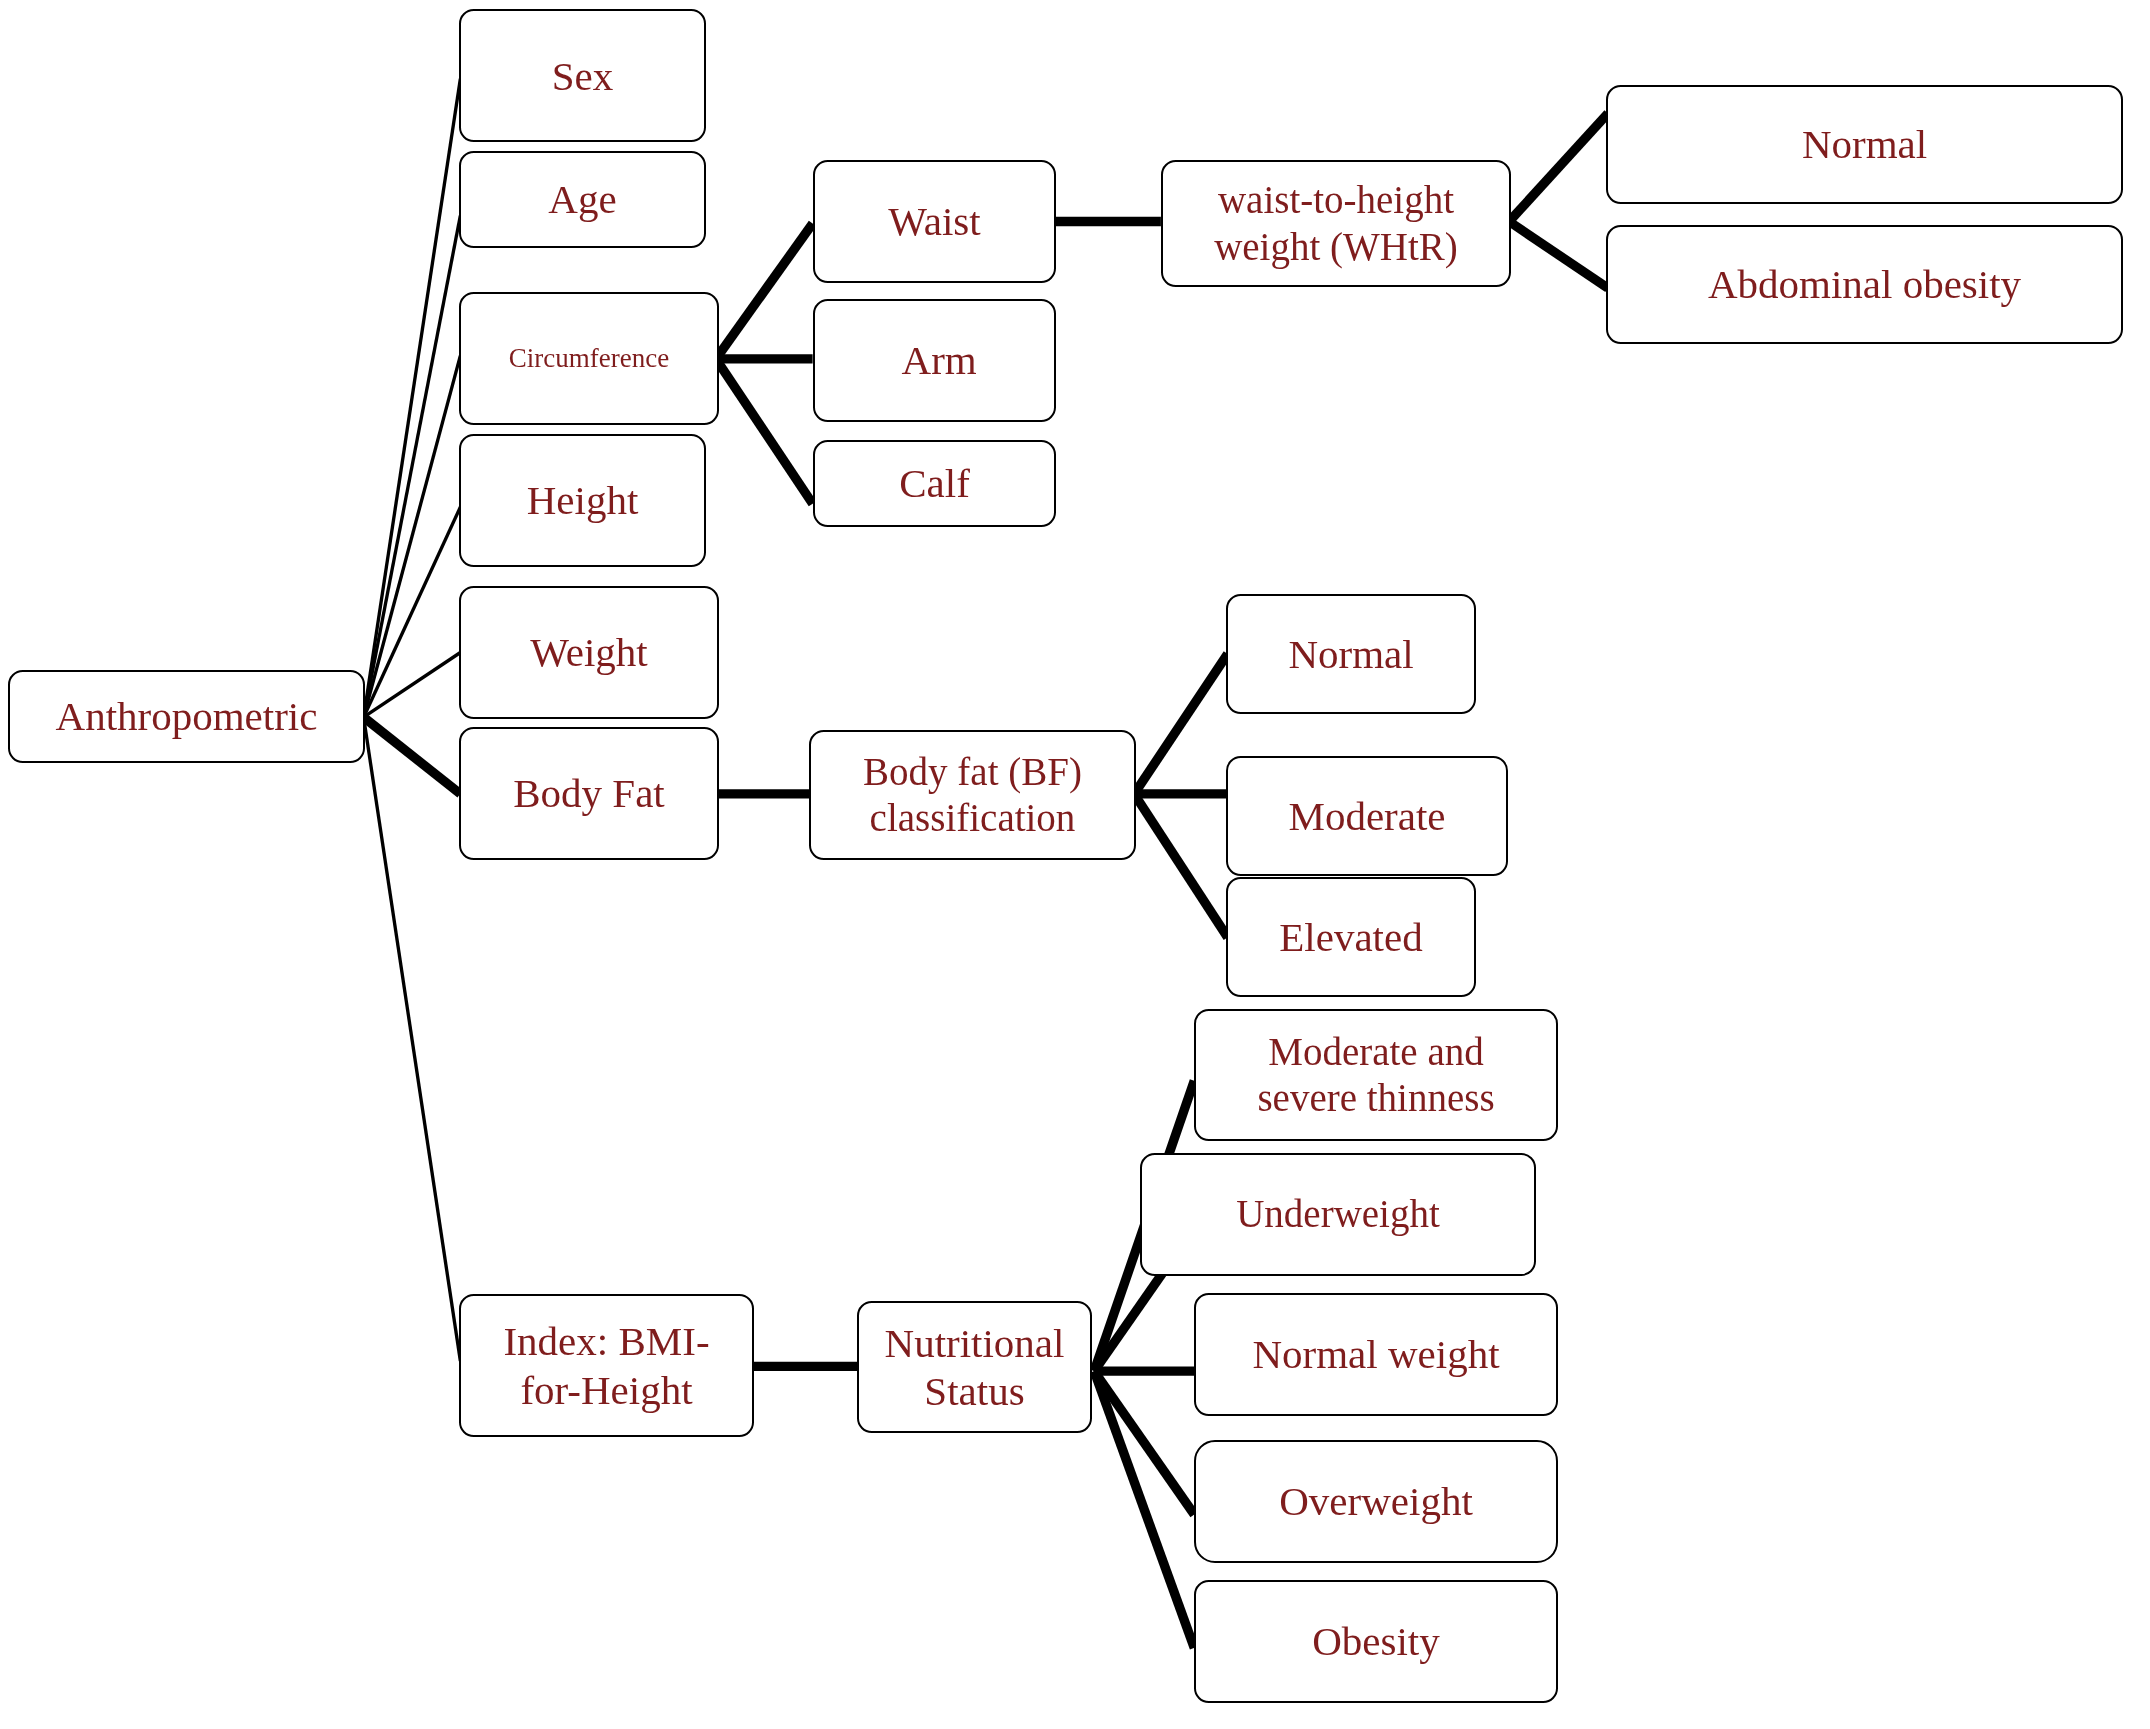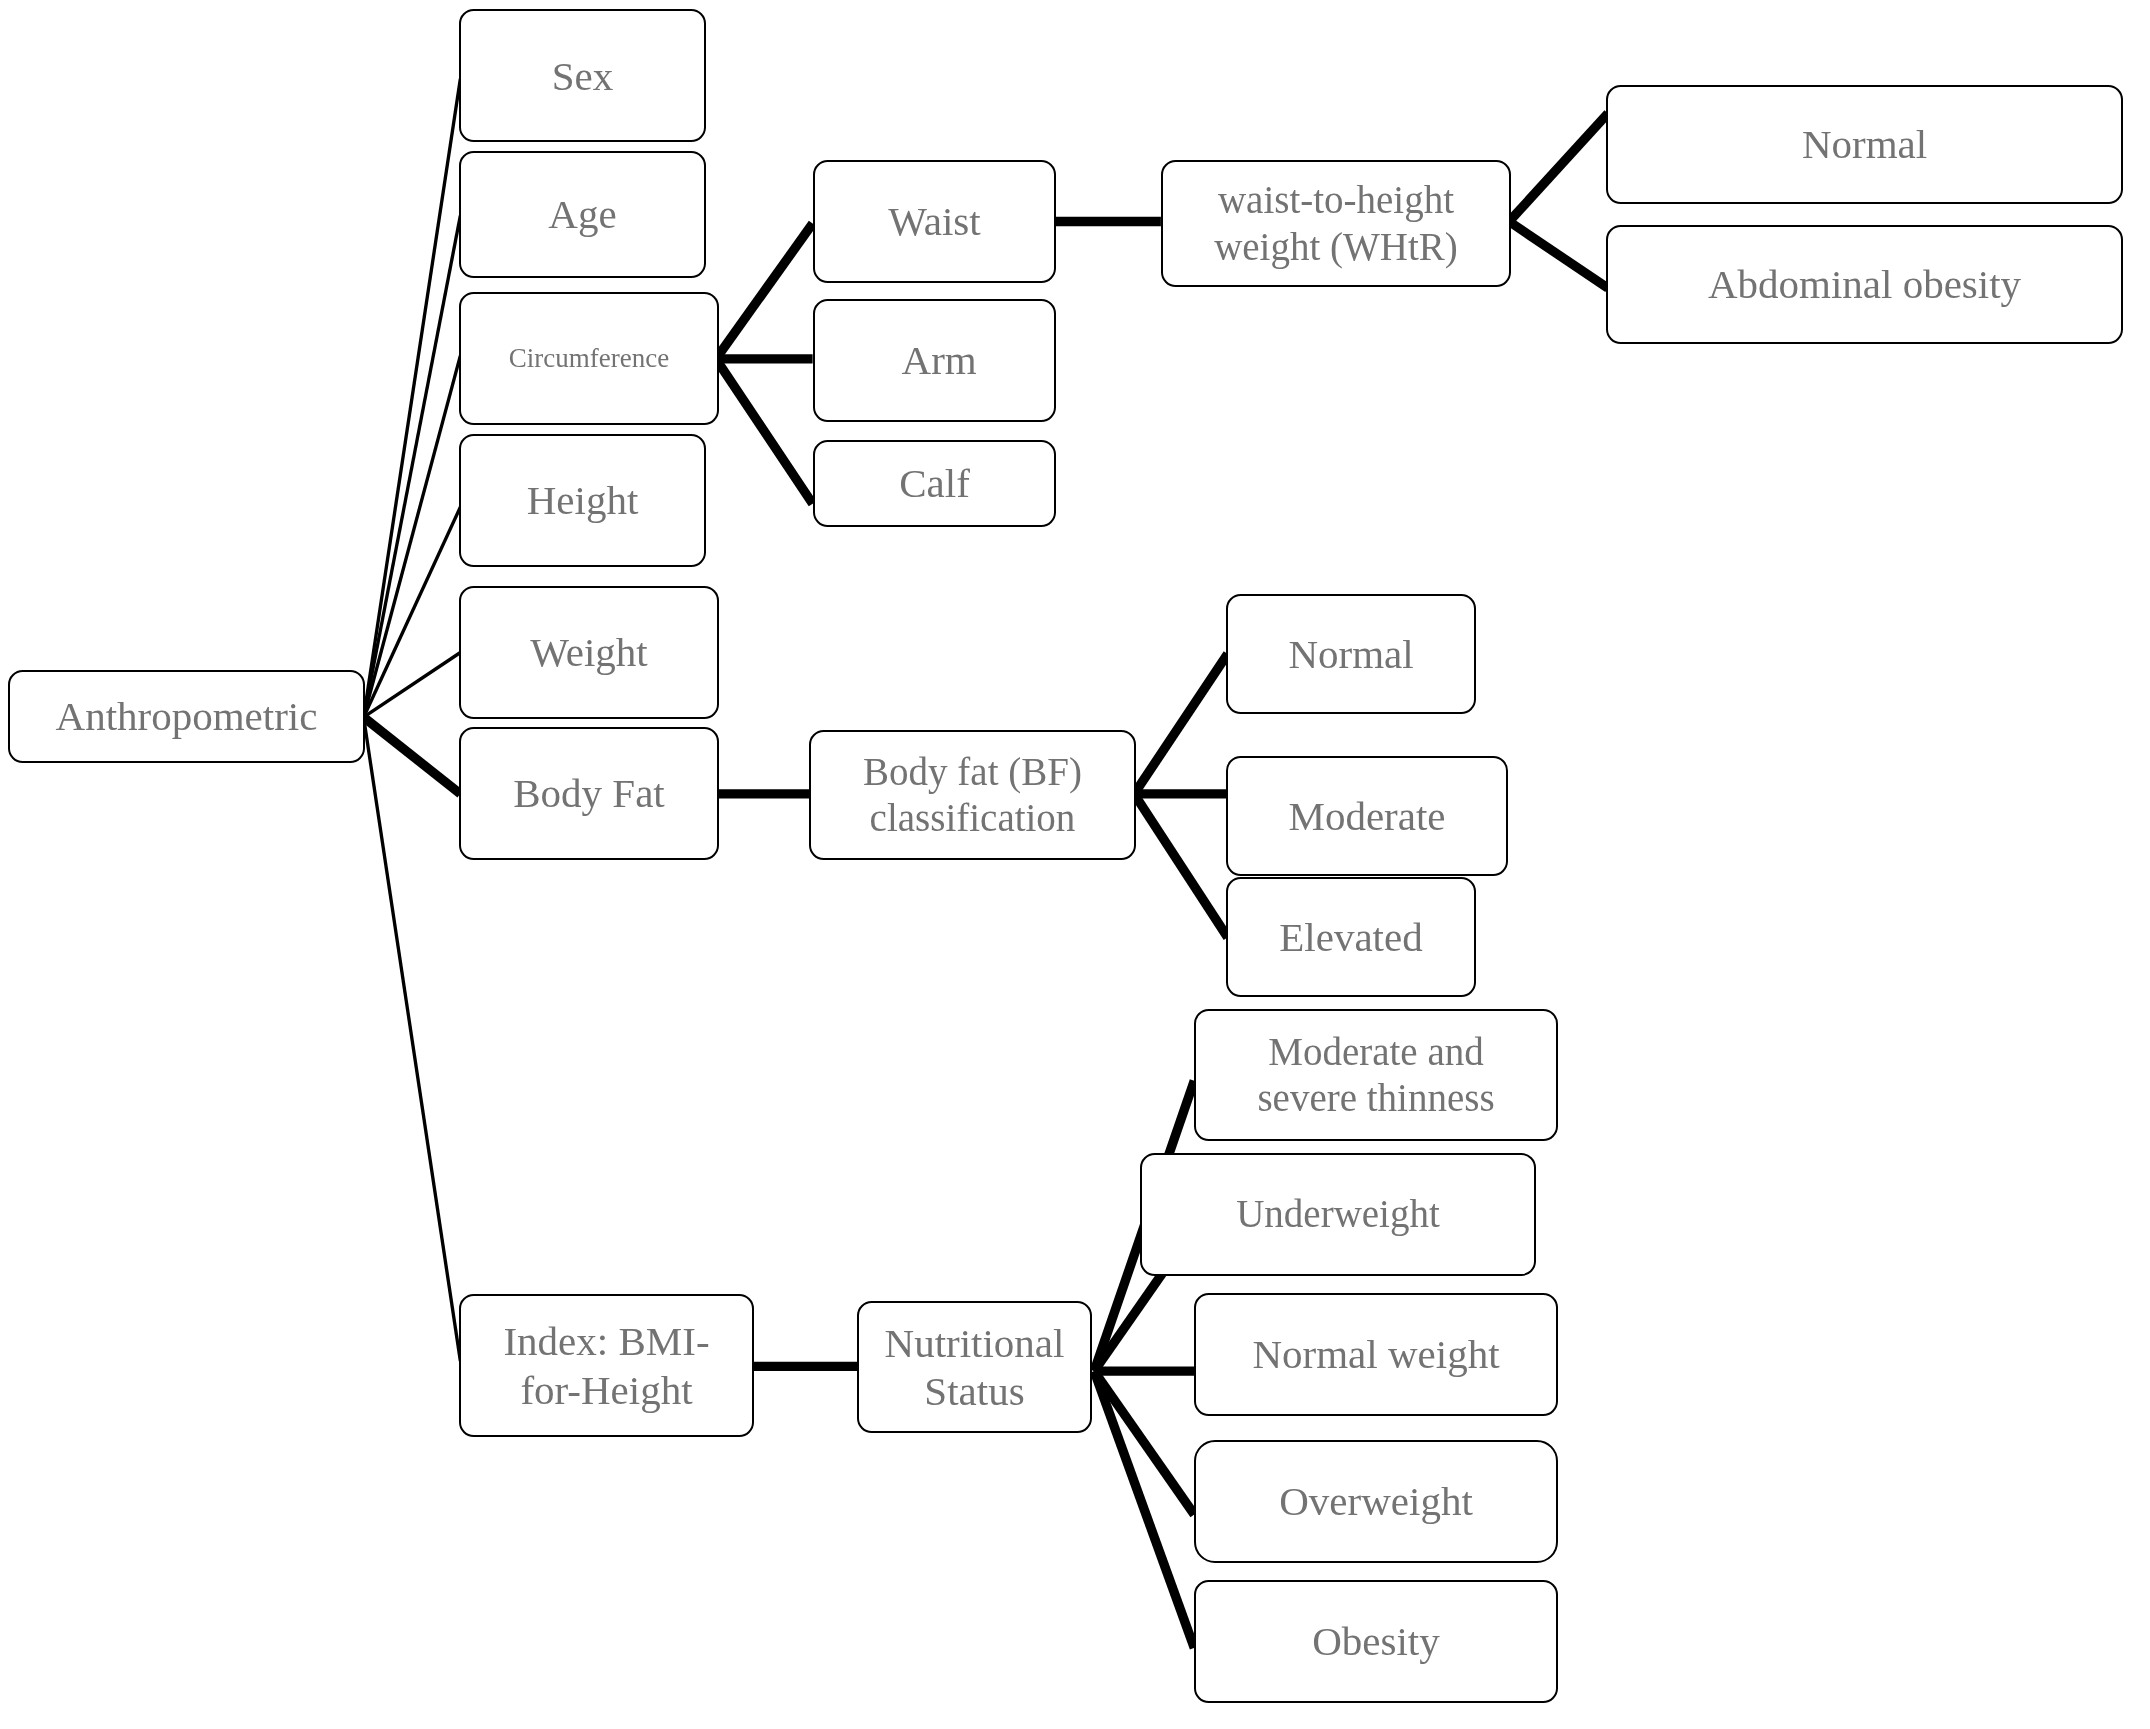--- a/index.html
+++ b/index.html
@@ -25,21 +25,21 @@
   .node {
     position: absolute;
     box-sizing: border-box;
     border: 2px solid #000000;
     border-radius: 14.7px;
     background: #ffffff;
     display: flex;
     align-items: center;
     justify-content: center;
     text-align: center;
-    color: #737373;
+    color: #7f1d1d;
     font-family: "Liberation Serif", "DejaVu Serif", serif;
     line-height: 1.18;
     padding: 2.7px 6.7px;
   }
   .node .lbl { display: block; white-space: pre-line; }
   .fs-big   { font-size: 41px; }
   .fs-mid   { font-size: 39px; }
   .fs-small { font-size: 27px; }
 </style>
 </head>
@@ -101,21 +101,21 @@
   </svg>
 
   <div class="node fs-big" style="left:8px; top:670px; width:357px; height:93px;">
     <span class="lbl">Anthropometric</span>
   </div>
 
   <div class="node fs-big" style="left:459px; top:9.3px; width:247px; height:133px;">
     <span class="lbl">Sex</span>
   </div>
 
-  <div class="node fs-big" style="left:459px; top:151px; width:247px; height:127px;">
+  <div class="node fs-big" style="left:459px; top:151px; width:247px; height:97px;">
     <span class="lbl">Age</span>
   </div>
 
   <div class="node fs-small" style="left:459px; top:292px; width:260px; height:133px;">
     <span class="lbl">Circumference</span>
   </div>
 
   <div class="node fs-big" style="left:459px; top:434px; width:247px; height:133px;">
     <span class="lbl">Height</span>
   </div>

